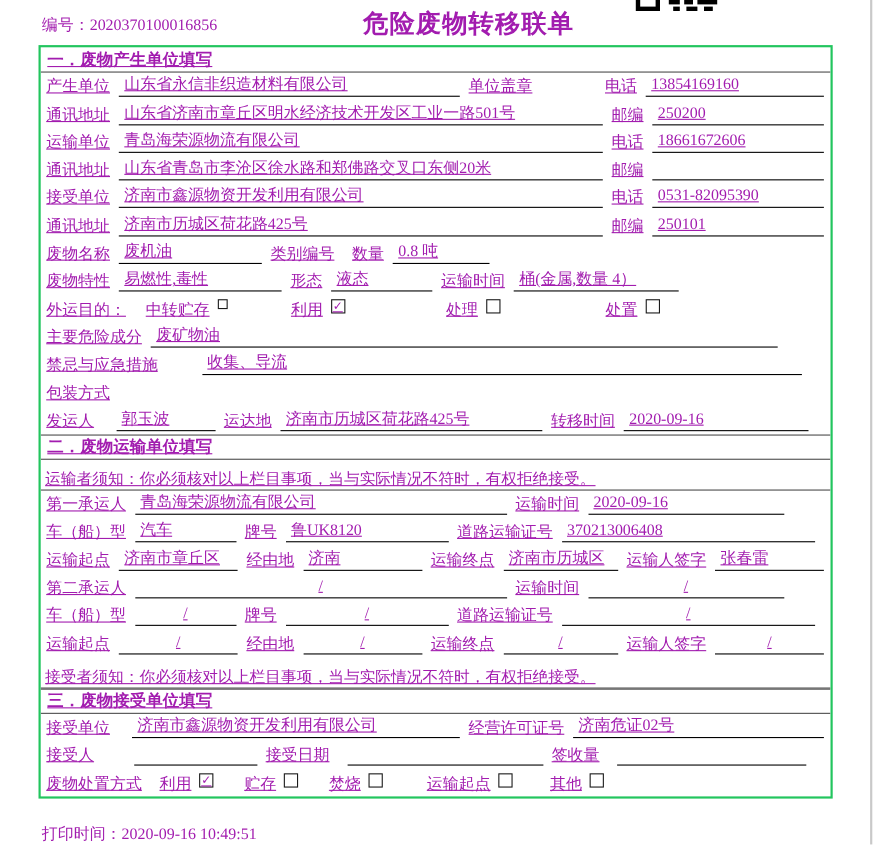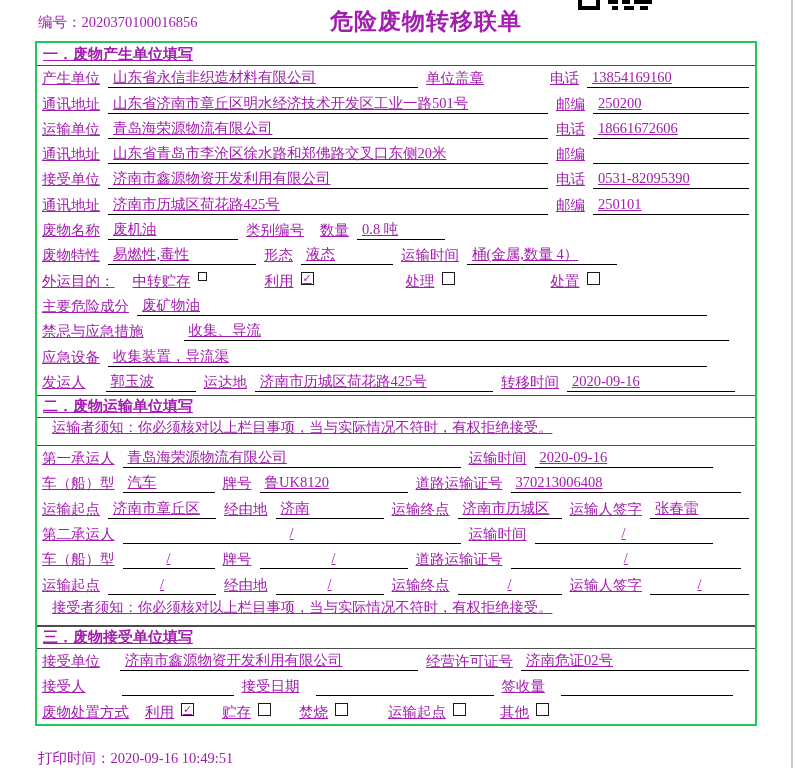--- a/index.html
+++ b/index.html
@@ -17,21 +17,21 @@
   .qr i{position:absolute;background:#000;}
 
   .table{position:absolute;left:35px;top:41px;width:722px;height:685px;
          border:2px solid #22c55e;box-sizing:border-box;overflow:hidden;text-decoration:underline;}
   .row{display:flex;box-sizing:border-box;}
   .row.fields{height:25.3px;align-items:flex-end;padding:0 4px 3px 5px;}
   .row.section{height:23px;align-items:center;padding-left:6px;
                border-top:1.5px solid #4d4d4d;border-bottom:1.5px solid #4d4d4d;
                font-family:"Liberation Sans","DejaVu Sans",sans-serif;font-weight:bold;font-size:15px;}
   .table > .row.section:first-child{border-top:none;}
-  .row.note{height:28px;align-items:flex-start;padding-left:15px;border-bottom:1px solid #4d4d4d;
+  .row.note{height:28px;align-items:flex-end;padding-left:4px;border-bottom:1px solid #4d4d4d;
             font-family:"Liberation Sans","DejaVu Sans",sans-serif;font-size:14.3px;}
   .lbl{white-space:nowrap;font-size:14.5px;margin-right:8px;}
   .lbl + .lbl, .val + .lbl, .cbg + .lbl{margin-left:8px;}
   .val{display:inline-block;border-bottom:1px solid #000;padding:0 5px;font-size:14.5px;
        white-space:nowrap;min-height:19px;line-height:19px;box-sizing:border-box;}
   .val.grow{flex:1 1 auto;}
   .val.center{text-align:center;}
   .spc{display:inline-block;flex:0 0 auto;}
   .cbg{display:inline-flex;align-items:flex-start;white-space:nowrap;}
   .cblbl{font-size:14.5px;font-family:"Liberation Sans","DejaVu Sans",sans-serif;}
@@ -141,22 +141,21 @@
       </div>
       <div class="row fields">
         <span class="lbl">主要危险成分</span>
         <span class="val grow" style="margin-right: 44px;">废矿物油</span>
       </div>
       <div class="row fields">
         <span class="lbl">禁忌与应急措施</span>
         <span class="val grow" style="margin-right: 22px; margin-left: 32px;">收集、导流</span>
       </div>
       <div class="row fields">
-        <span class="lbl">应急设备</span>
-        <span class="val grow" style="margin-right: 44px;">收集装置，导流渠</span>
+        <span class="lbl">包装方式</span>
       </div>
       <div class="row fields">
         <span class="lbl">发运人</span>
         <span class="spc" style="width: 12px;"></span>
         <span class="val" style="width: 90px;">郭玉波</span>
         <span class="lbl">运达地</span>
         <span class="val" style="width: 238px;">济南市历城区荷花路425号</span>
         <span class="lbl">转移时间</span>
         <span class="val grow" style="margin-right: 16px;">2020-09-16</span>
       </div>

